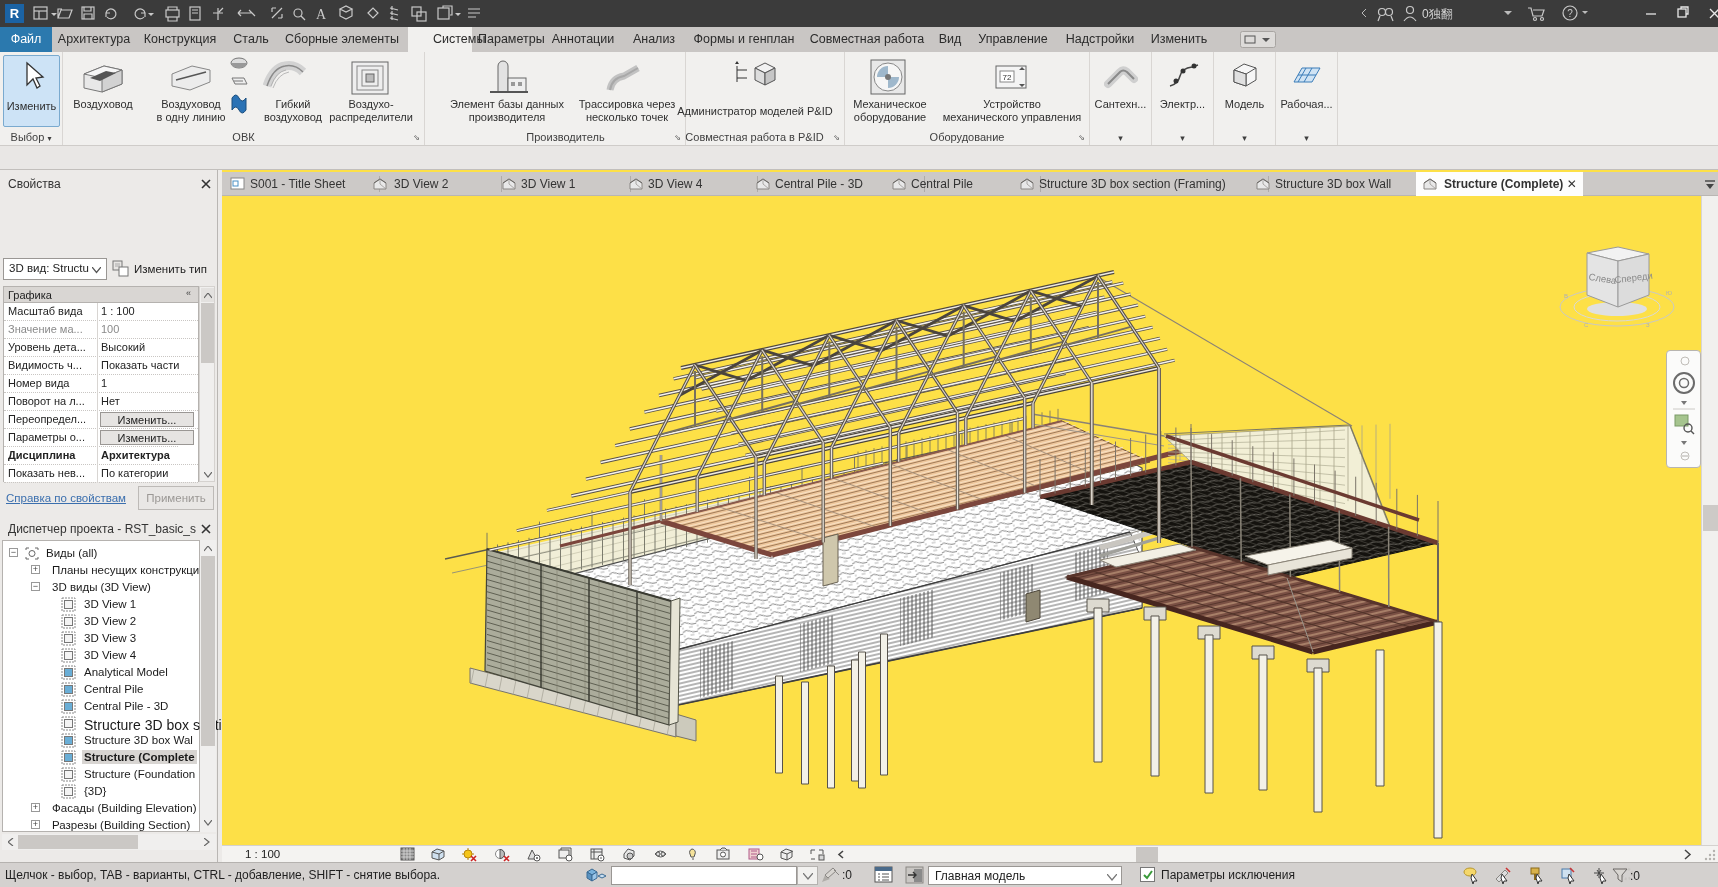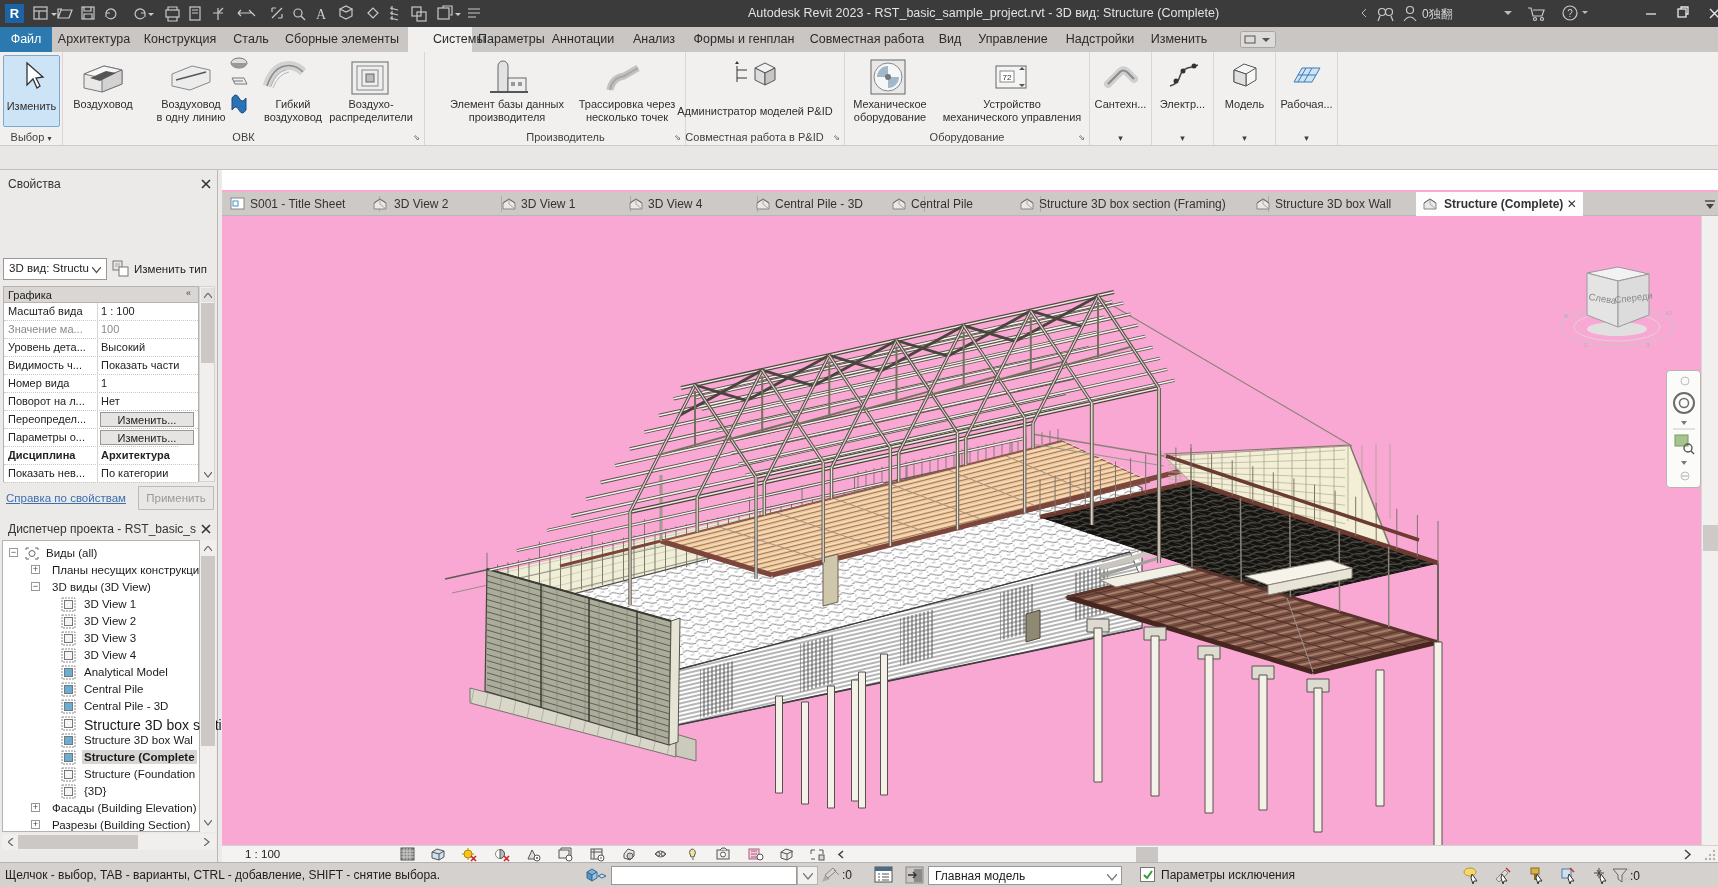--- a/index.html
+++ b/index.html
@@ -18,32 +18,31 @@
 .panel { position:absolute; top:0; height:93px; border-right:1px solid #d9d6d3; }
 .plabel { position:absolute; bottom:2px; left:0; right:0; text-align:center; font-size:11px; color:#3f3f3f; }
 .parrow { position:absolute; bottom:3px; right:4px; font-size:8px; color:#555; }
 .btnlabel { position:absolute; font-size:11px; color:#2f2f2f; text-align:center; line-height:13px;}
 
 #gapstrip { left:0; top:146px; width:1718px; height:24px; background:#e9e7e5; border-bottom:1px solid #c2bfbc; }
 
 #leftcol { left:0; top:170px; width:222px; height:692px; background:#eceae8; }
 .paneheader { font-size:12px; color:#333; }
 
-#canvas { left:222px; top:170px; width:1496px; height:692px; background:#f9a8d4;margin-top:20px; }
+#canvas { left:222px; top:170px; width:1496px; height:692px; background:#fde047; }
 #viewtabs { position:absolute; left:0; top:2px; width:1496px; height:24px; background:#ccc9c7; border-bottom:1px solid #b9b6b3; }
 .vtab { position:absolute; top:0; height:24px; line-height:24px; font-size:12px; color:#333; }
 .vtab .sep { position:absolute; right:0; top:4px; height:16px; width:1px; background:#aeaba8; }
 
 #statusbar { left:0; top:862px; width:1718px; height:25px; background:#d4d1cf; border-top:1px solid #b5b2af; font-size:12px; color:#1f1f1f; }
 #viewctrl { left:222px; top:845px; width:1496px; height:17px; background:#f4f3f1; border-top:1px solid #d4d1ce; }
 </style></head>
 <body>
 
 <div id="titlebar" class="abs">
-  <div id="title-text" class="abs">Autodesk Revit 2023 - RST_basic_sample_project.rvt - 3D вид: Structure (Complete)</div>
   <svg class="abs" style="left:0;top:0" width="780" height="27" viewBox="0 0 780 27">
     <rect x="5" y="4" width="19" height="19" fill="#1b63a4"></rect>
     <text x="14.5" y="18" fill="#fff" font-size="13" font-weight="bold" text-anchor="middle">R</text>
     <g stroke="#c9c9c9" stroke-width="1.2" fill="none">
       <rect x="34" y="7" width="13" height="12"></rect>
         <line x1="34" y1="11" x2="47" y2="11"></line>
         <line x1="39" y1="11" x2="39" y2="19"></line>
       <path d="M58 18 l3 -8 h11 l-3 8 z M58 18 v-9 h4"></path>
       <rect x="82" y="7" width="12" height="12"></rect>
         <path d="M84 7 v4 h7 v-4 M84 19 v-5 h8 v5"></path>

